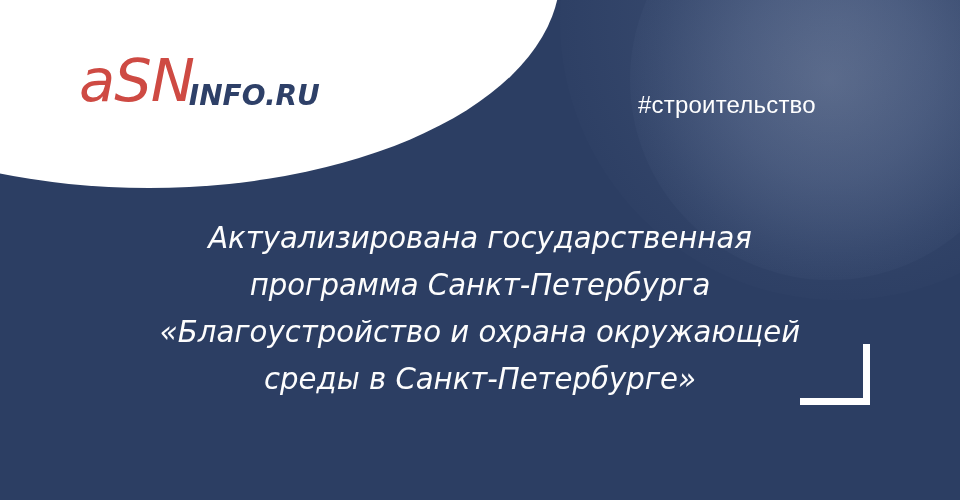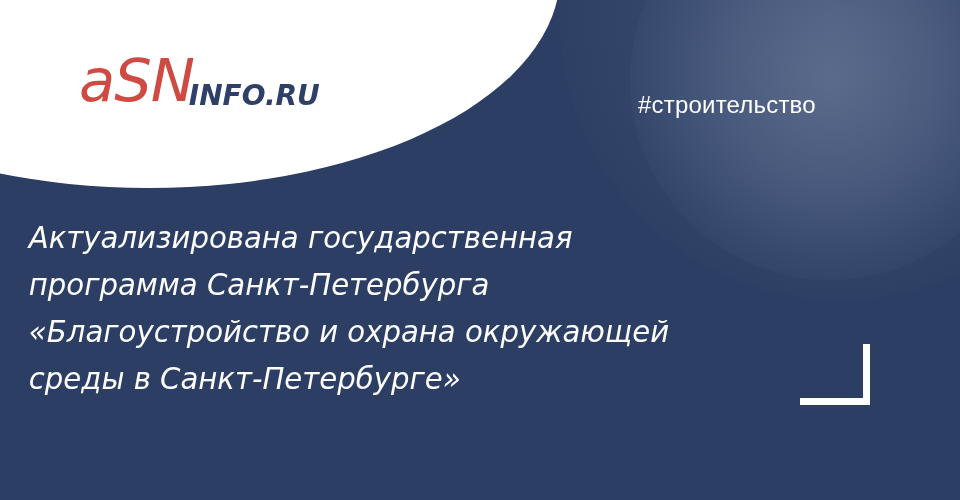--- a/index.html
+++ b/index.html
@@ -99,21 +99,21 @@
     letter-spacing: 0.2px;
     white-space: nowrap;
   }
 
   
   #headline {
     position: absolute;
     left: 0;
     top: 214px;
     width: 960px;
-    text-align: left;
+    text-align: center;
     font-family: "DejaVu Sans", sans-serif;
     font-style: italic;
     font-weight: 400;
     font-size: 31px;
     line-height: 47px;
     color: #fdfdfd;
   }
   #headline .hl-line {
     display: block;
     white-space: nowrap;

